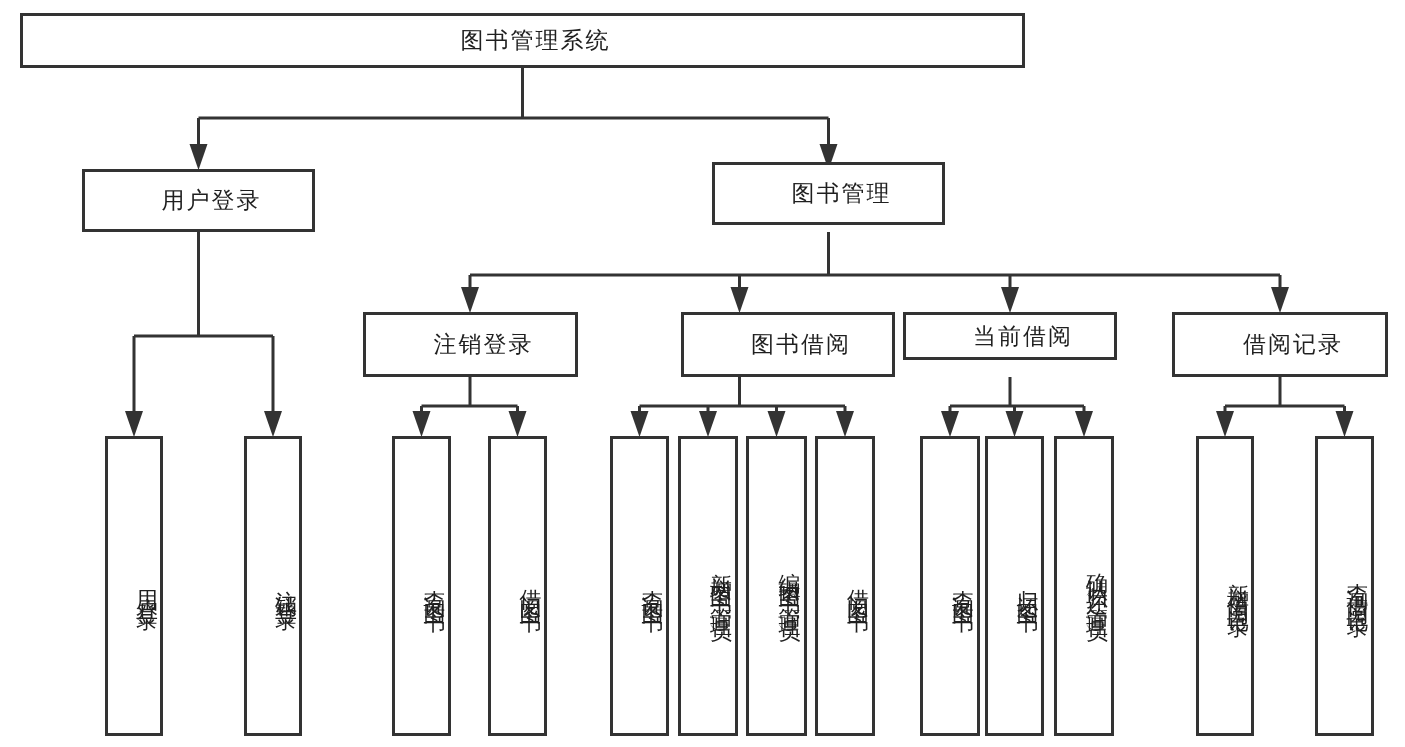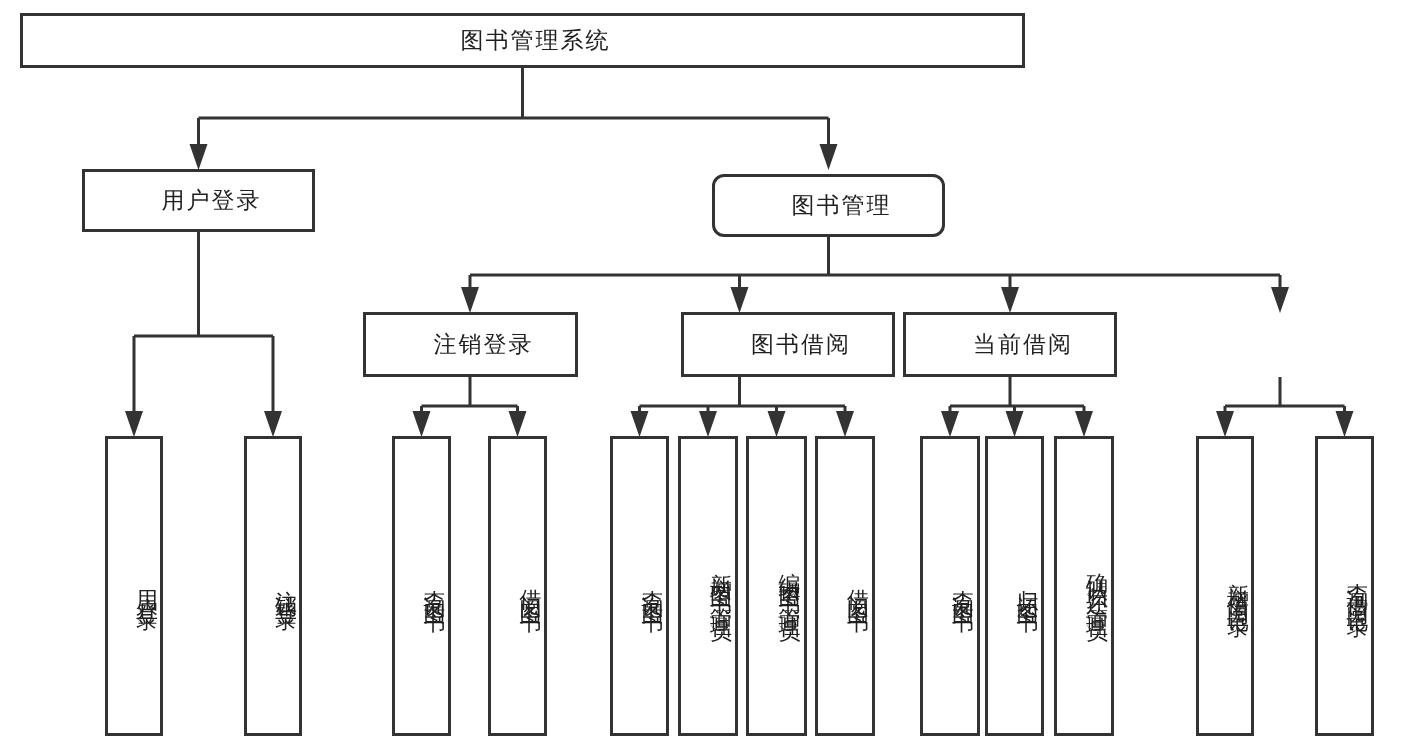--- a/index.html
+++ b/index.html
@@ -92,25 +92,26 @@
     <polygon points="941,411 959,411 950,437"></polygon>
     <polygon points="1005.5,411 1023.5,411 1014.5,437"></polygon>
     <polygon points="1075,411 1093,411 1084,437"></polygon>
     <polygon points="1216,411 1234,411 1225,437"></polygon>
     <polygon points="1335.5,411 1353.5,411 1344.5,437"></polygon>
   </svg>
 
   <div class="box" style="left:20px; top:13px; width:1005px; height:55px;">图书管理系统</div>
 
   <div class="box" style="left:82px; top:169px; width:233px; height:63px;">用户登录</div>
-  <div class="box" style="left:712px; top:174px; width:233px; height:63px;border-radius:12px;">图书管理</div>
+  <div class="box" style="left:712px; top:162px; width:233px; height:63px;">图书管理</div>
 
   <div class="box" style="left:363px; top:312px; width:215px; height:65px;">注销登录</div>
   <div class="box" style="left:633px; top:312px; width:214px; height:65px;margin-left:48px;">图书借阅</div>
-  <div class="box" style="left:903px; top:312px; width:214px; height:65px;">当前借阅</div>
+  <div class="box" style="left:903px; top:312px; width:214px; height:48px;">当前借阅</div>
+  <div class="box" style="left:1172px; top:312px; width:216px; height:65px;">借阅记录</div>
 
   <div class="box leaf" style="left:105px; top:436px; width:58px; height:300px;">用户登录</div>
   <div class="box leaf" style="left:244px; top:436px; width:58px; height:300px;">注销登录</div>
 
   <div class="box leaf" style="left:392px; top:436px; width:59px; height:300px;">查询图书</div>
   <div class="box leaf" style="left:488px; top:436px; width:59px; height:300px;">借阅图书</div>
 
   <div class="box leaf" style="left:610px; top:436px; width:59px; height:300px;">查询图书</div>
   <div class="box leaf" style="left:678px; top:436px; width:60px; height:300px;">新增图书（管理员）</div>
   <div class="box leaf" style="left:746px; top:436px; width:61px; height:300px;">编辑图书（管理员）</div>

